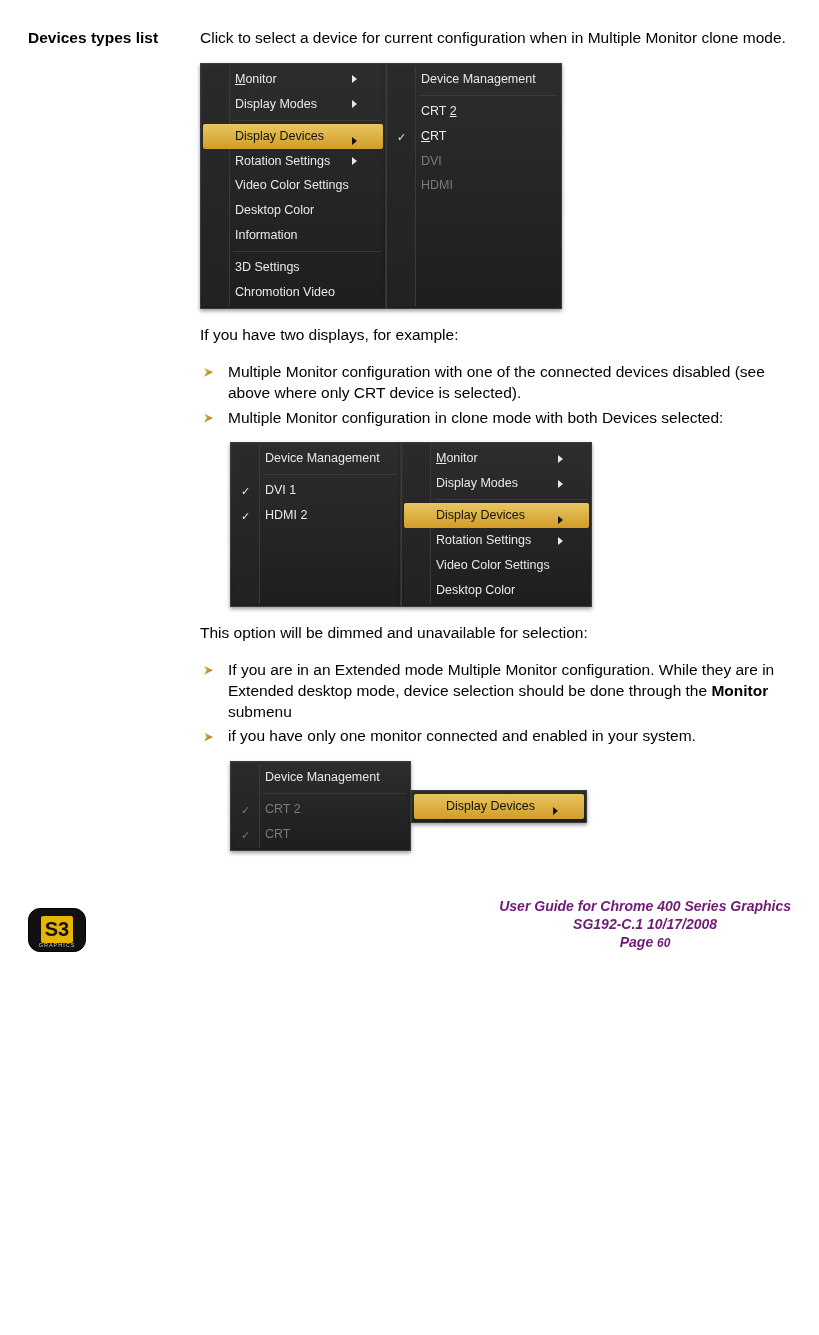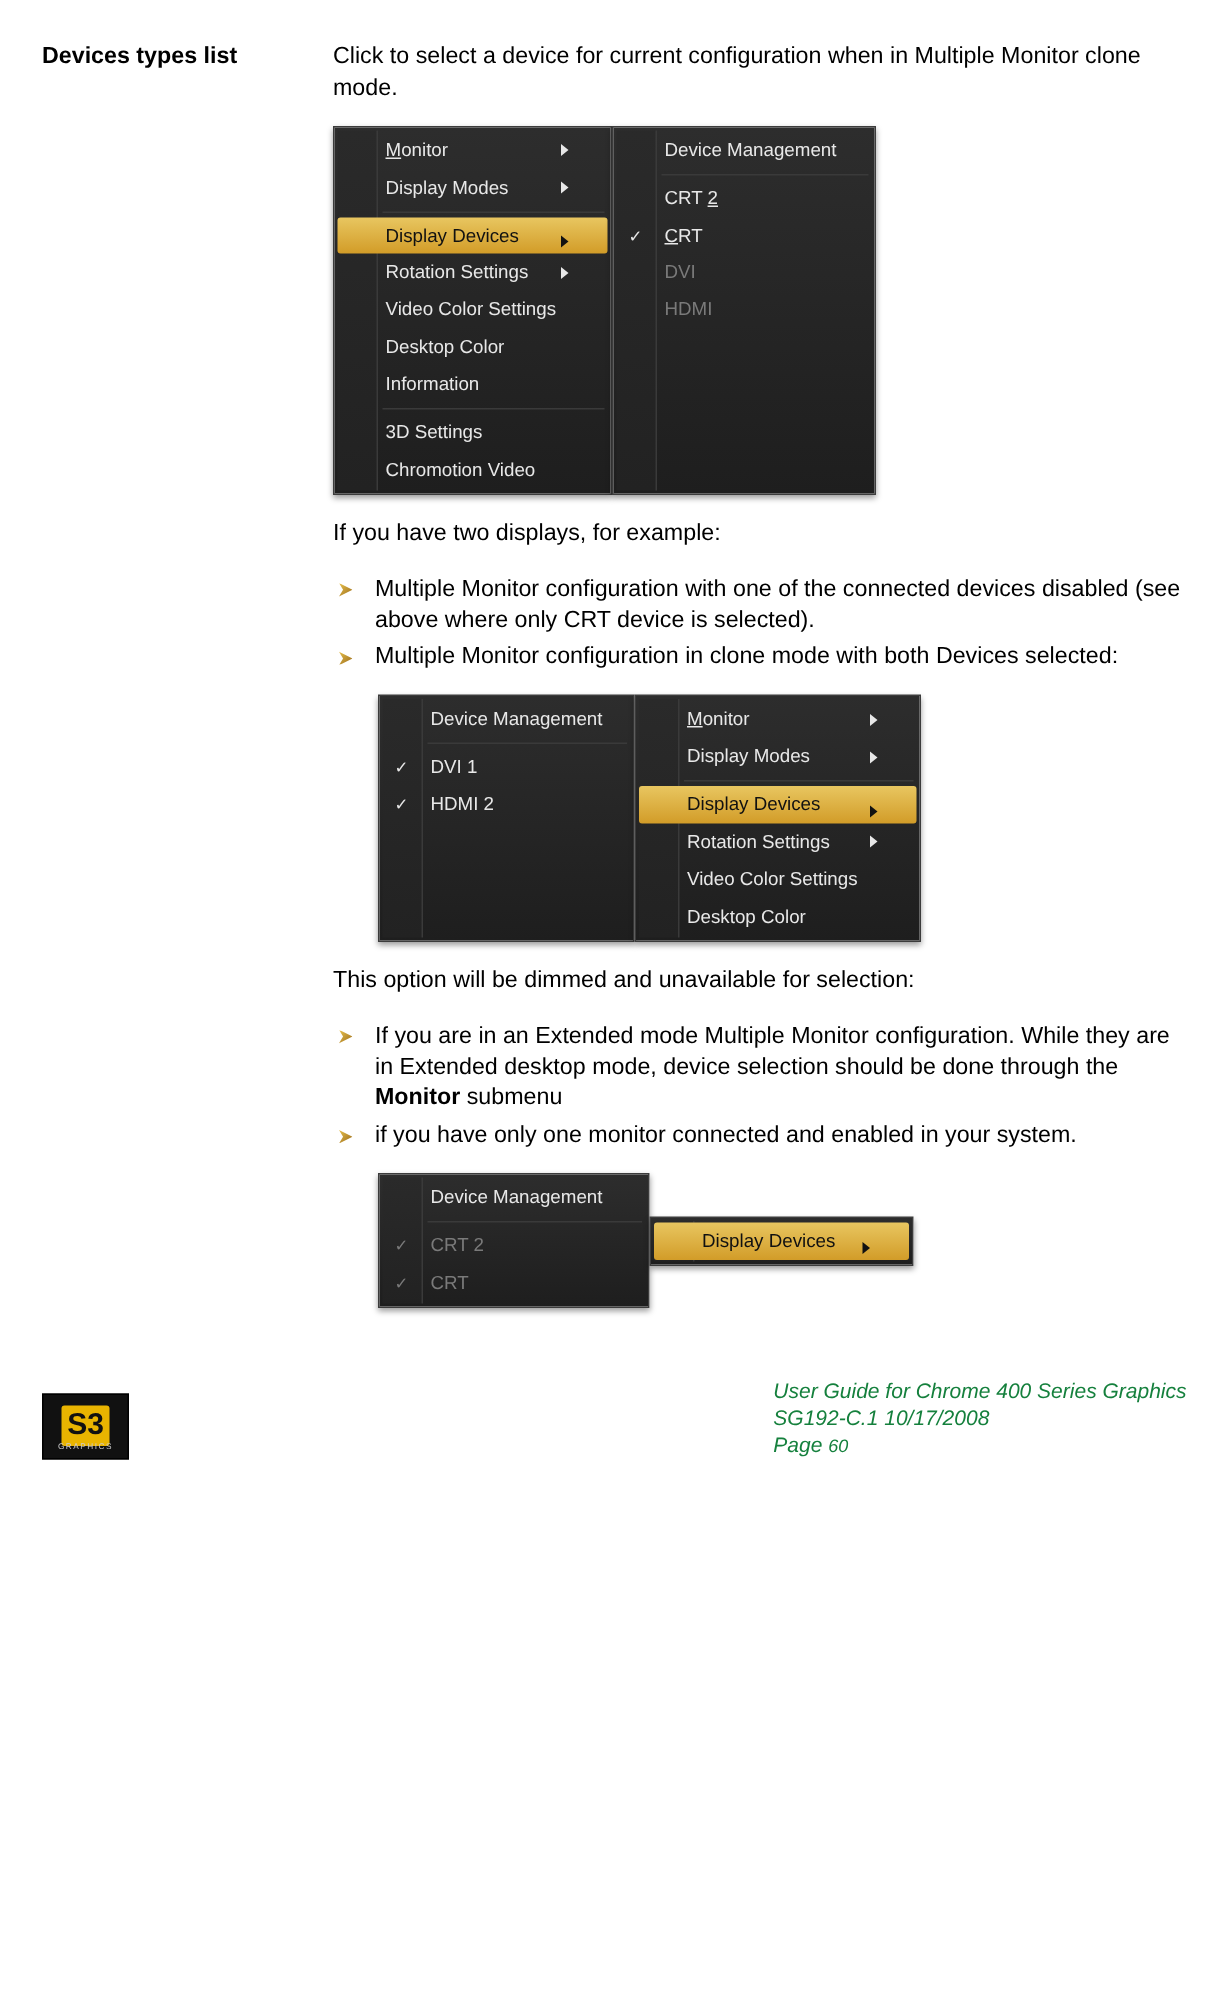--- a/index.html
+++ b/index.html
@@ -5,21 +5,21 @@
   body {
     font-family: Arial, Helvetica, sans-serif;
     font-size: 15.5px;
     line-height: 1.35;
     margin: 0;
     padding: 28px 28px 20px 28px;
     color: #000;
     width: 819px;
     box-sizing: border-box;
   }
-  .row { display: flex; gap: 24px; }
+  .row { display: flex; gap: 2px; }
   .label-col { width: 170px; font-weight: bold; flex:0 0 170px; }
   .content-col { flex: 1; }
   p { margin: 0 0 14px 0; }
   ul { list-style: none; padding: 0; margin: 16px 0 14px 0; }
   ul li { position: relative; padding-left: 28px; margin-bottom: 4px; }
   ul li::before {
     content: "";
     position: absolute;
     left: 4px; top: 6px;
     width: 9px; height: 9px;
@@ -74,34 +74,34 @@
 
   .menu-block { display:flex; margin: 6px 0 16px 0; }
 
   .footer {
     margin-top: 30px;
     display:flex;
     align-items: flex-end;
     justify-content: space-between;
   }
   .footer-right {
-    text-align: left;
+    text-align: center;
     font-style: italic;
-    font-weight: normal;
-    color: #15803d;
+    font-weight: bold;
+    color: #701a75;
     font-size: 14px;
     line-height: 1.3;
   }
   .footer-right .pg { font-style: italic; }
   .footer-right .pn { font-style: italic; }
   .logo {
     width: 56px; height: 42px;
     background: #111;
     border: 1px solid #000;
-    border-radius: 0;
+    border-radius: 12px;
     position: relative;
     display:flex; align-items:center; justify-content:center;
     font-family: Arial, sans-serif;
     font-weight: bold;
     font-size: 20px;
     color:#111;
   }
   .logo span {
     background:#e9b400;
     padding:0 4px;

